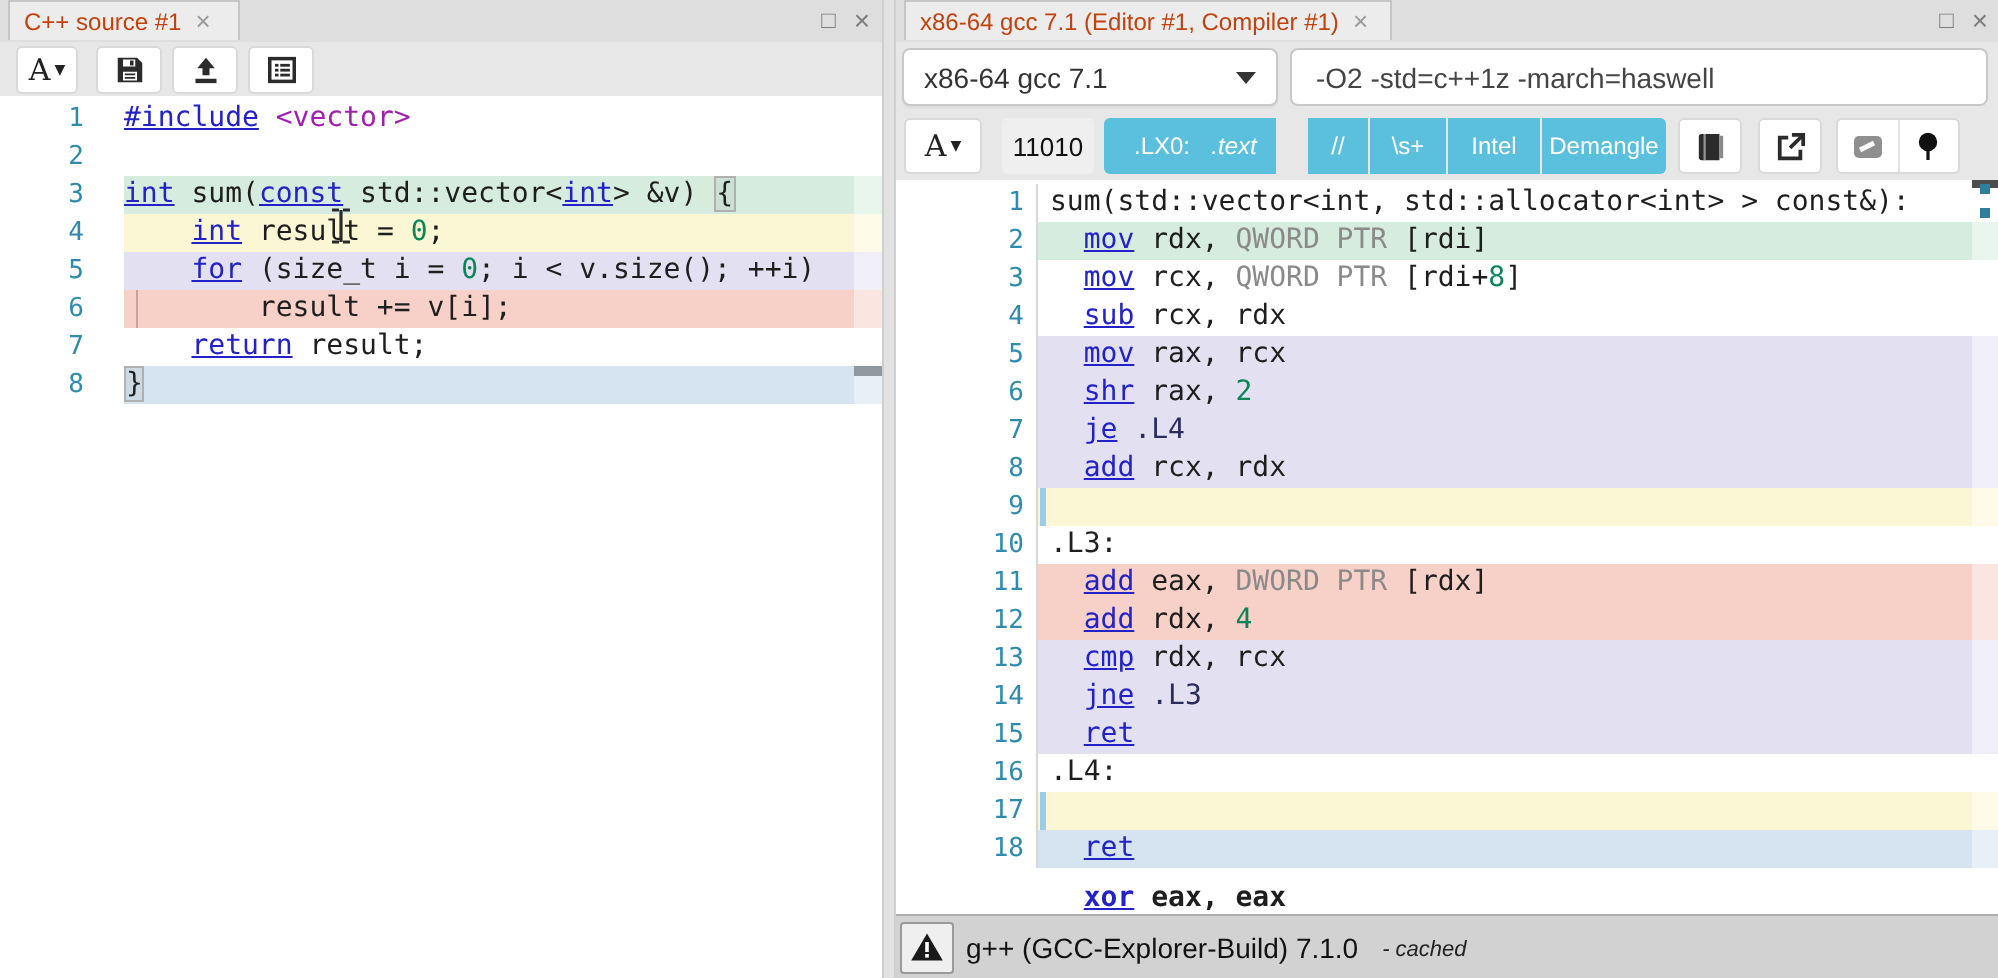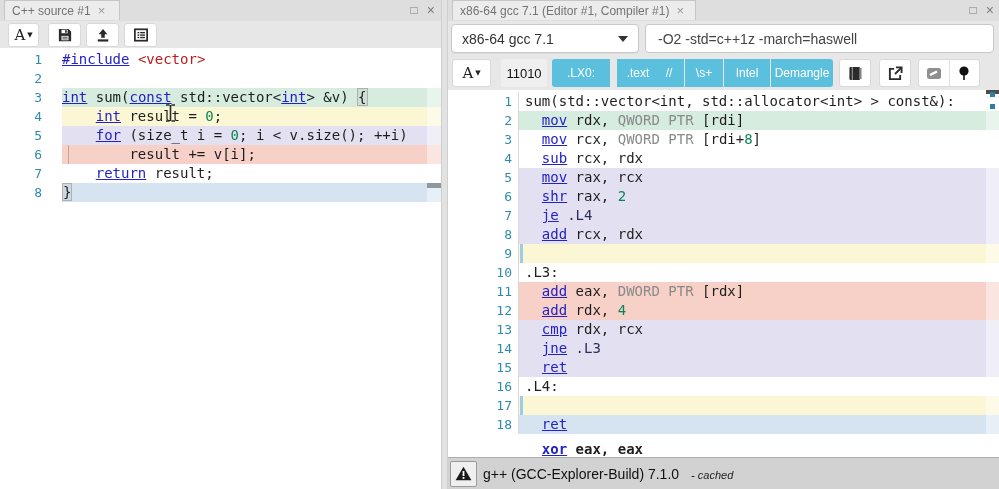--- a/index.html
+++ b/index.html
@@ -8,21 +8,21 @@
     background:#e2e2e2;}
   .hatch{background-image:repeating-linear-gradient(45deg,rgba(255,255,255,.5) 0 1.5px,rgba(0,0,0,0) 1.5px 16px);}
   .pane{position:absolute;top:0;bottom:0;background:#fff;border-left:1px solid #cfcfcf;border-right:1px solid #cfcfcf;}
   #pane-left{left:0;width:441px;border-left:none;}
   #pane-right{left:447px;width:552px;}
 
   
   .tabbar{position:absolute;left:0;right:0;top:0;height:21px;background:#dedede;}
   .tab{position:absolute;left:4px;top:0;height:20px;background:#ececec;border:1px solid #c6c6c6;border-bottom:none;
        display:flex;align-items:center;padding:0 7px;gap:7px;box-sizing:border-box;}
-  .tab-title{font-size:12px;color:#737373;white-space:nowrap;}
+  .tab-title{font-size:12px;color:#c2410c;white-space:nowrap;}
   .tab-close{font-size:13px;color:#9a9a9a;line-height:1;cursor:pointer;}
   .winctl{position:absolute;top:2px;right:6px;display:flex;gap:9px;align-items:center;height:16px;}
   .winctl span{color:#7d7d7d;font-size:12px;line-height:16px;}
 
   
   .toolbar{position:absolute;left:0;right:0;background:#e7e7e7;}
   .btn{position:absolute;background:#fff;border:1px solid #d9d9d9;border-radius:3px;box-sizing:border-box;
        display:flex;align-items:center;justify-content:center;}
   .font-btn{font-family:"DejaVu Serif",serif;font-size:15px;color:#222;font-weight:500;}
   .font-btn .caret{font-size:7px;margin-left:2px;color:#222;font-family:"DejaVu Sans",sans-serif;}
@@ -55,21 +55,21 @@
   .rest{flex:1;display:flex;position:relative;}
   #asm-editor .rest{border-left:1px solid #d8d8d8;}
   .mk{flex:none;width:6px;position:relative;}
   .mk.on::after{content:'';position:absolute;left:1px;top:0;bottom:0;width:3px;background:#9ecbe6;}
   .cd{flex:1;color:#1e1e1e;}
   .cd.bold{font-weight:bold;margin-top:44px;}
   .cd.guide{position:relative;}
   .cd.guide::before{content:'';position:absolute;left:6px;top:0;bottom:0;width:1px;background:rgba(120,70,70,.35);}
   .bg-g{background:#d5ecdf;} .bg-y{background:#fbf7d5;} .bg-p{background:#e3e0f1;}
   .bg-r{background:#f7d0c8;} .bg-b{background:#d5e4f0;}
-  .tk-k{color:#2222c8;text-decoration:underline;} .tk-s{color:#b91c1c;} .tk-n{color:#098658;} .tk-p{color:#8a8a8a;} .tk-l{color:#2b2b5e;}
+  .tk-k{color:#2222c8;text-decoration:underline;} .tk-s{color:#a21caf;} .tk-n{color:#098658;} .tk-p{color:#8a8a8a;} .tk-l{color:#2b2b5e;}
   .tk-b{border:1px solid #b0b0b0;background:rgba(160,160,160,.15);}
 
   
   .ruler{position:absolute;top:0;right:0;bottom:0;width:14px;background:#fff;}
   .band{position:absolute;left:0;right:0;height:19px;opacity:.55;}
   .ruler-mark{position:absolute;}
 
   
   .statusbar{position:absolute;left:0;right:0;bottom:0;height:32px;background:#d2d2d2;border-top:1px solid #aeaeae;
       display:flex;align-items:center;box-sizing:border-box;padding-left:2px;}
@@ -178,21 +178,21 @@
     <div class="toolbar hatch" id="rt-toolbar">
       <div class="btn font-btn" style="left:4px;width:39px;height:28px;top:3px;">
         <span>A</span>
           <span class="caret">▼</span>
       </div>
       <div class="flat-btn" style="left:53px;width:46px;">
         <span>11010</span>
       </div>
       <div id="filters">
           <div class="fbtn" style="left: 104px; width: 58px; border-radius: 3px 0px 0px 3px;">.LX0:</div>
-          <div class="fbtn" style="left: 169px; width: 42px;">.text</div>
+          <div class="fbtn" style="left: 148px; width: 42px; font-style: italic;">.text</div>
           <div class="fbtn" style="left: 206px; width: 30px;">//</div>
           <div class="fbtn" style="left: 237px; width: 38px;">\s+</div>
           <div class="fbtn" style="left: 276px; width: 46px;">Intel</div>
           <div class="fbtn" style="left: 323px; width: 62px; border-radius: 0px 3px 3px 0px;">Demangle</div>
         </div>
       <div class="btn" style="left:391px;width:32px;height:28px;top:3px;">
         <svg width="15" height="15" viewBox="0 0 16 16">
             <path fill="#2b2b2b" d="M3 1h9.5v14H3a1.5 1.5 0 0 1-1.5-1.5v-11A1.5 1.5 0 0 1 3 1z"></path>
             <rect x="12.5" y="2" width="2" height="12" fill="#8a8a8a"></rect>
             <rect x="4" y="1" width="1.2" height="14" fill="#fff" opacity=".5"></rect>

